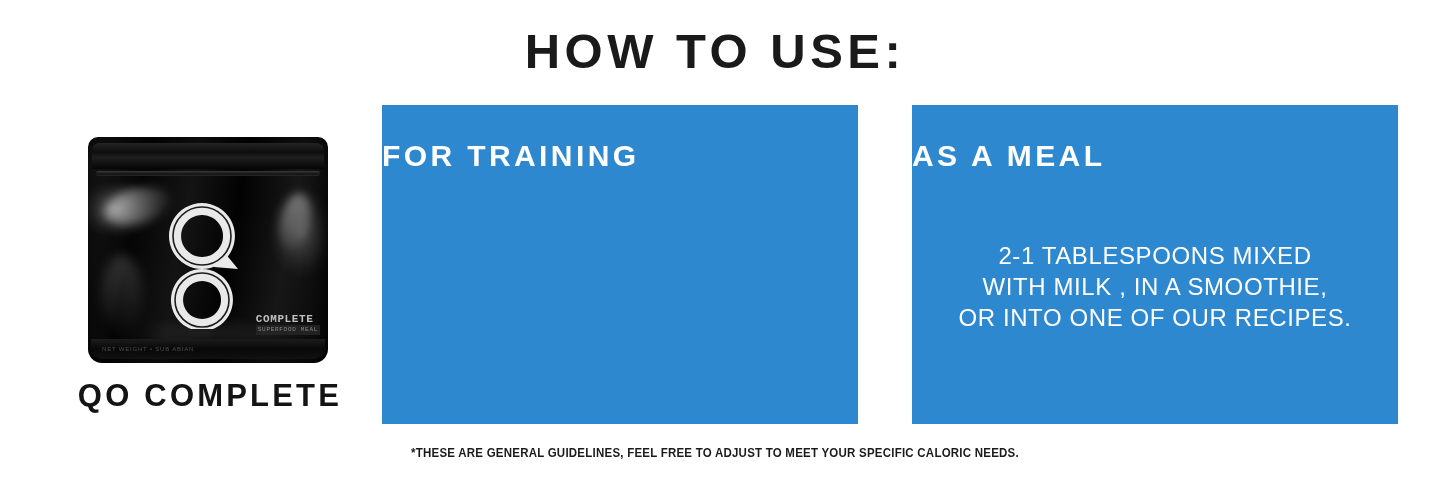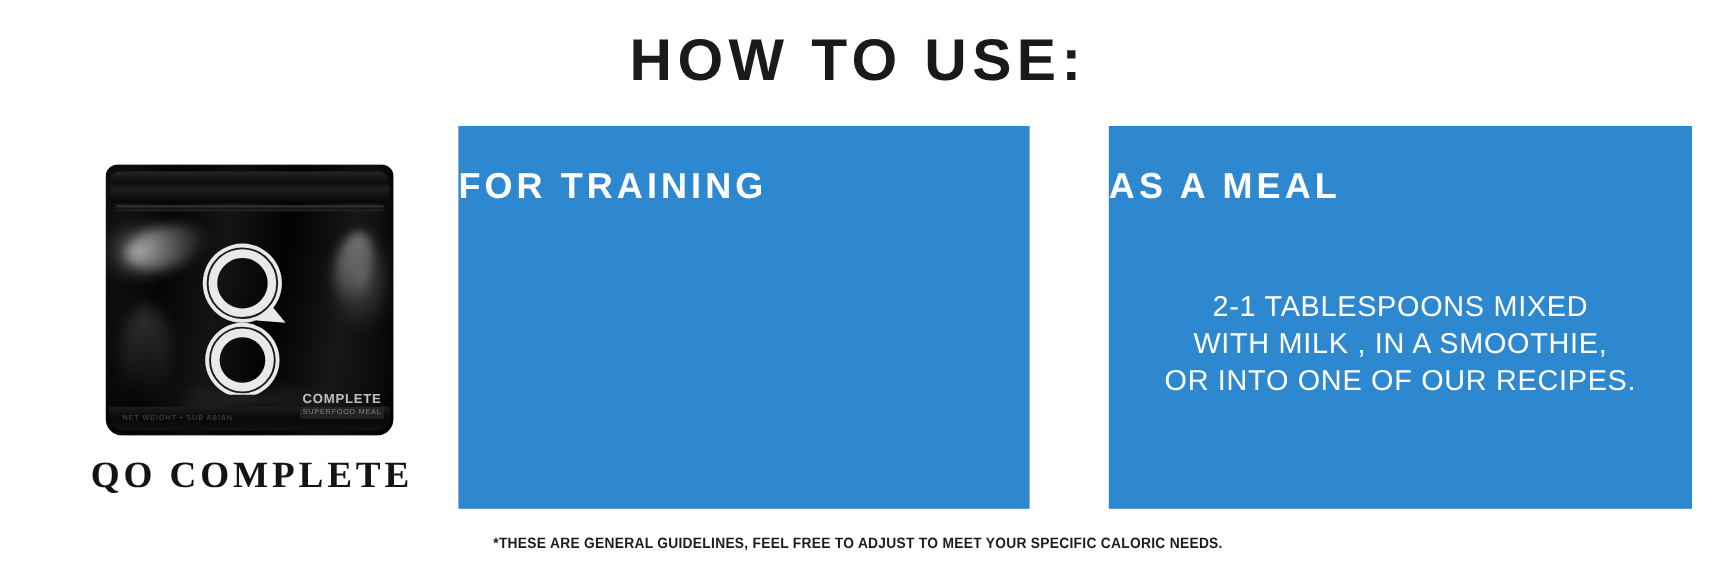--- a/index.html
+++ b/index.html
@@ -122,24 +122,25 @@
   .pouch-logo {
     position: absolute;
     left: 66px;
     top: 60px;
     width: 96px;
     height: 132px;
   }
   .pouch-complete {
     position: absolute;
     right: 8px;
-    bottom: 14px;
-    text-align: center;
+    bottom: 28px;
+    text-align: left;
     color: #cfcfcf;
     opacity: 0.85;
+    font-family: Liberation Mono, monospace;
   }
   .pouch-complete .pc-main {
     font-size: 11px;
     font-weight: bold;
     letter-spacing: 0.6px;
     line-height: 12px;
     color: #dddddd;
   }
   .pouch-complete .pc-sub {
     font-size: 6px;
@@ -162,32 +163,31 @@
     position: absolute;
     left: 0;
     top: 248px;
     width: 340px;
     text-align: center;
     font-size: 31px;
     font-weight: bold;
     letter-spacing: 3.2px;
     color: #141414;
     white-space: pre;
-    font-family: Liberation Serif, serif;
   }
 
   
   .panel {
     position: absolute;
     top: 105px;
     height: 319px;
     background: #2e88cf;
   }
   .panel-training { left: 382px; width: 476px; }
-  .panel-meal     { left: 912px; width: 486px; margin-left: 12px; }
+  .panel-meal     { left: 912px; width: 486px; }
 
   .panel-heading {
     position: absolute;
     left: 0;
     top: 33px;
     width: 100%;
     text-align: left;
     color: #ffffff;
     font-size: 30px;
     font-weight: bold;

